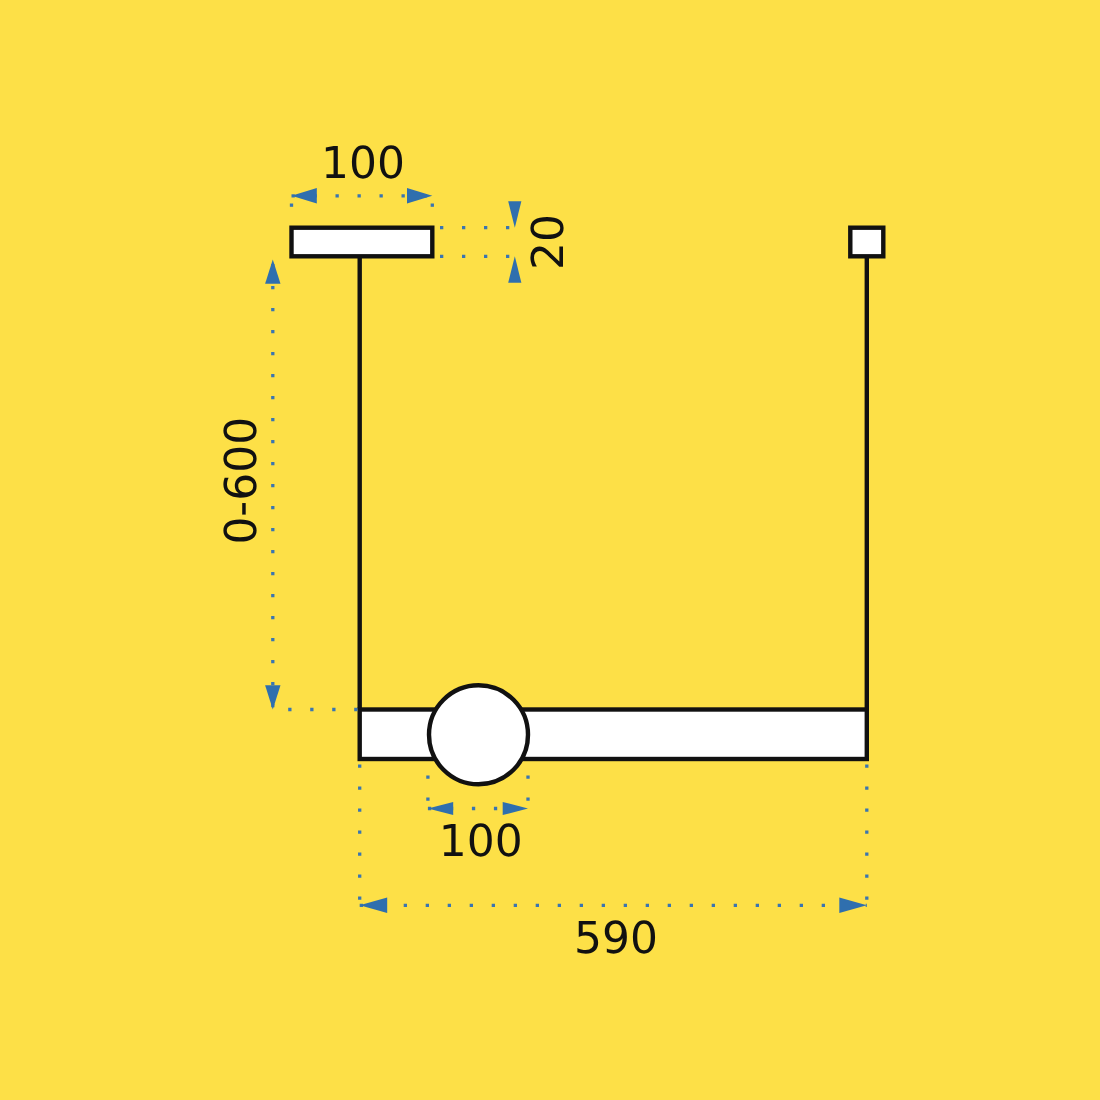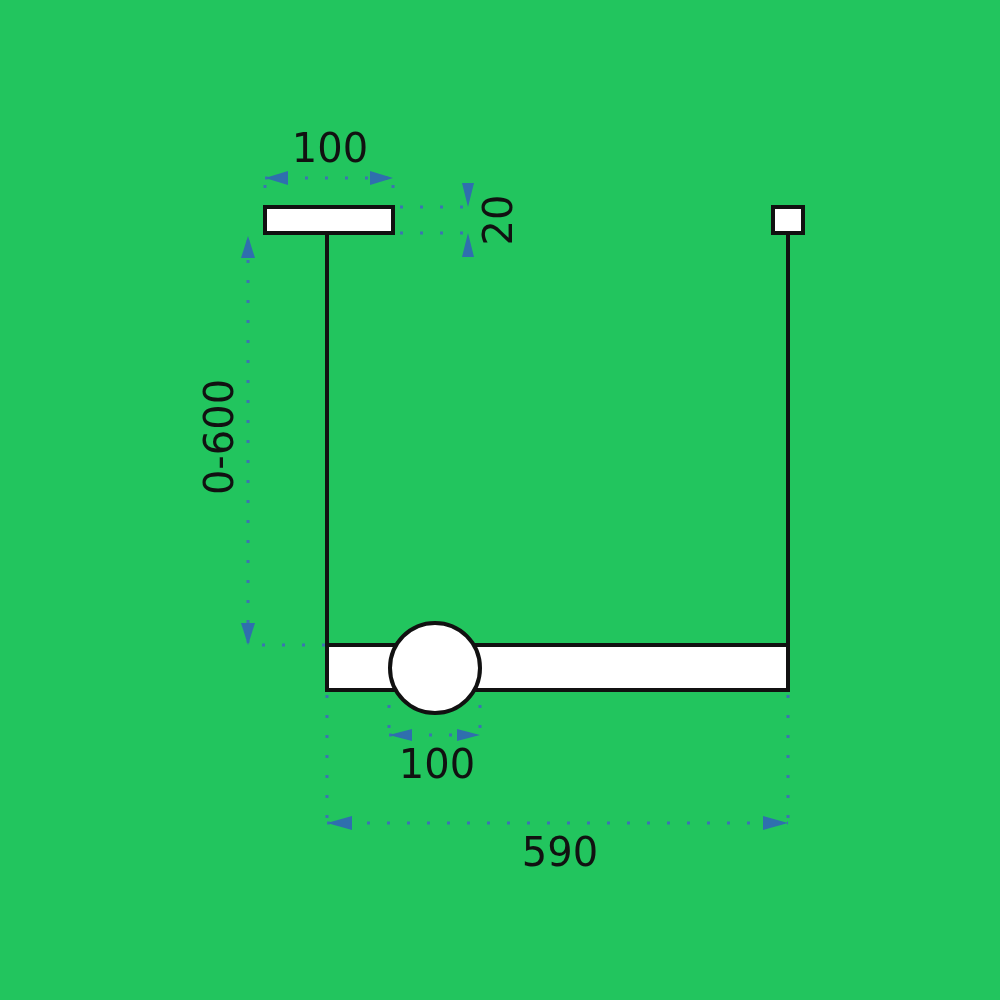--- a/index.html
+++ b/index.html
@@ -1,16 +1,16 @@
 <!DOCTYPE html>
 <html><head>
   <meta charset="utf-8">
   <style>
     html, body { margin: 0; padding: 0; background: #ffffff; }
-    #stage { position: relative; width: 1000px; height: 1000px; background: #22c55e; overflow: hidden; }
+    #stage { position: relative; width: 1000px; height: 1000px; background: #fde047; overflow: hidden; }
     svg { position: absolute; left: 0; top: 0; }
     .dim-label { font-family: "DejaVu Sans", sans-serif; font-size: 40px; fill: #111111; }
     .part { fill: #ffffff; stroke: #111111; stroke-width: 4; }
     .wire { stroke: #111111; stroke-width: 4; fill: none; }
     .dots { stroke: #3a75b0; stroke-width: 3; stroke-dasharray: 3 17; fill: none; stroke-linecap: butt; }
     .arrow { fill: #2f6fae; }
   </style>
 </head>
 <body>
 

